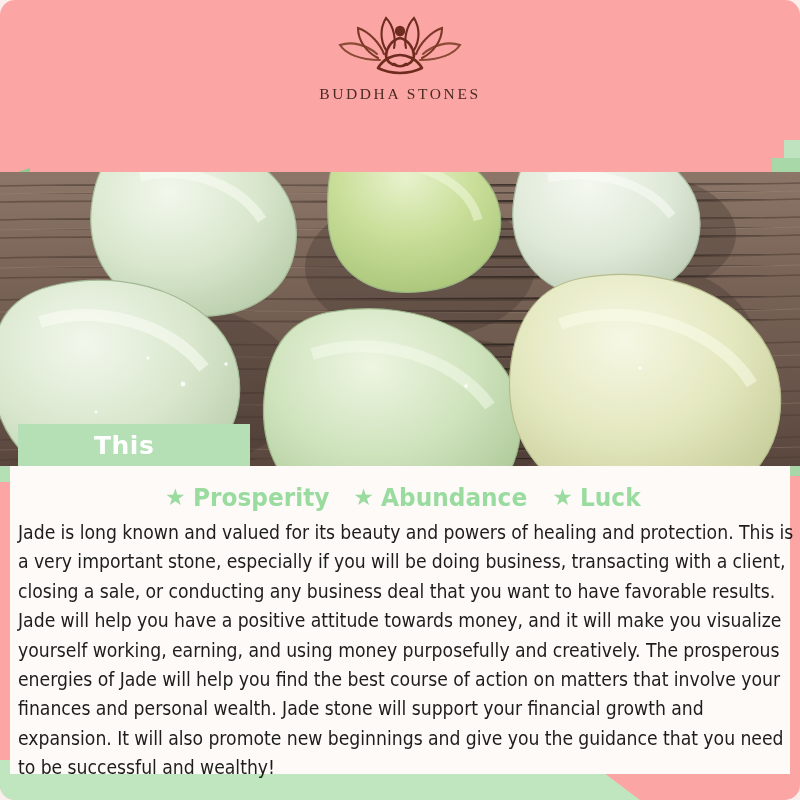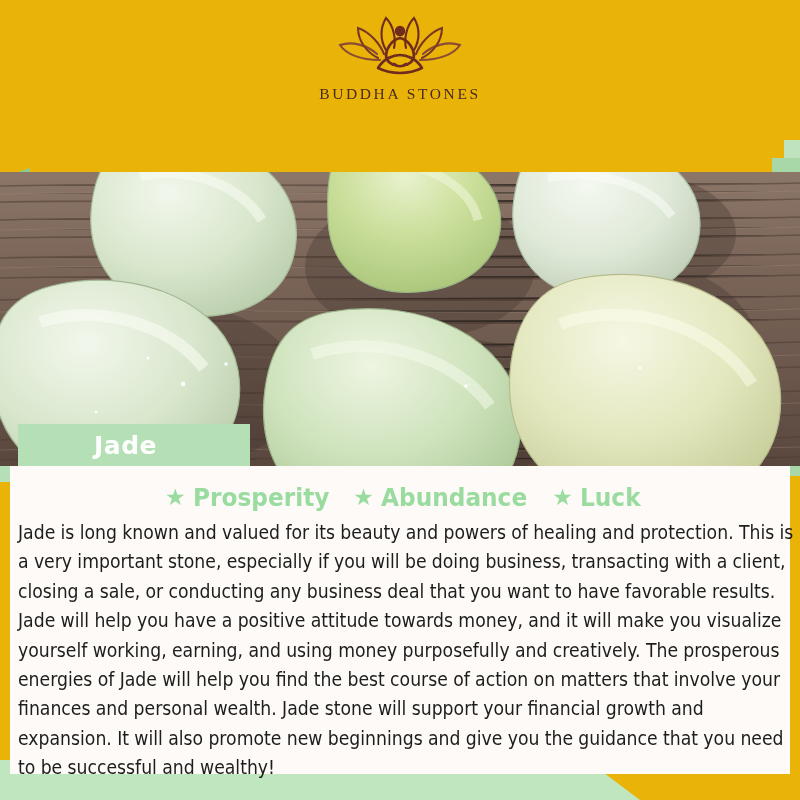--- a/index.html
+++ b/index.html
@@ -13,22 +13,23 @@
   body {
     font-family: "Liberation Sans", sans-serif;
     background: #faefec;
     position: relative;
   }
 
   .page {
     position: relative;
     width: 800px;
     height: 800px;
-    background: #eab308;
+    background: #fca5a5;
     overflow: hidden;
+    border-radius: 15px;
   }
 
   
   .logo-block {
     position: absolute;
     left: 0; top: 0;
     width: 800px;
     height: 118px;
     display: flex;
     flex-direction: column;
@@ -337,21 +338,21 @@
         <circle cx="148" cy="186" r="1.6"></circle>
         <circle cx="466" cy="214" r="1.8"></circle>
         <circle cx="640" cy="196" r="1.8"></circle>
         <circle cx="96" cy="240" r="1.5"></circle>
       </g>
     </svg>
   </div>
 
 
   <div class="jade-band">
-    <span class="jade-label">Jade</span>
+    <span class="jade-label">This</span>
   </div>
 
   <div class="content">
     <div class="keywords">
       <div class="kw">
         <span class="kw-star">★</span>
         <span class="kw-text">Prosperity</span>
       </div>
       <div class="kw">
         <span class="kw-star">★</span>

